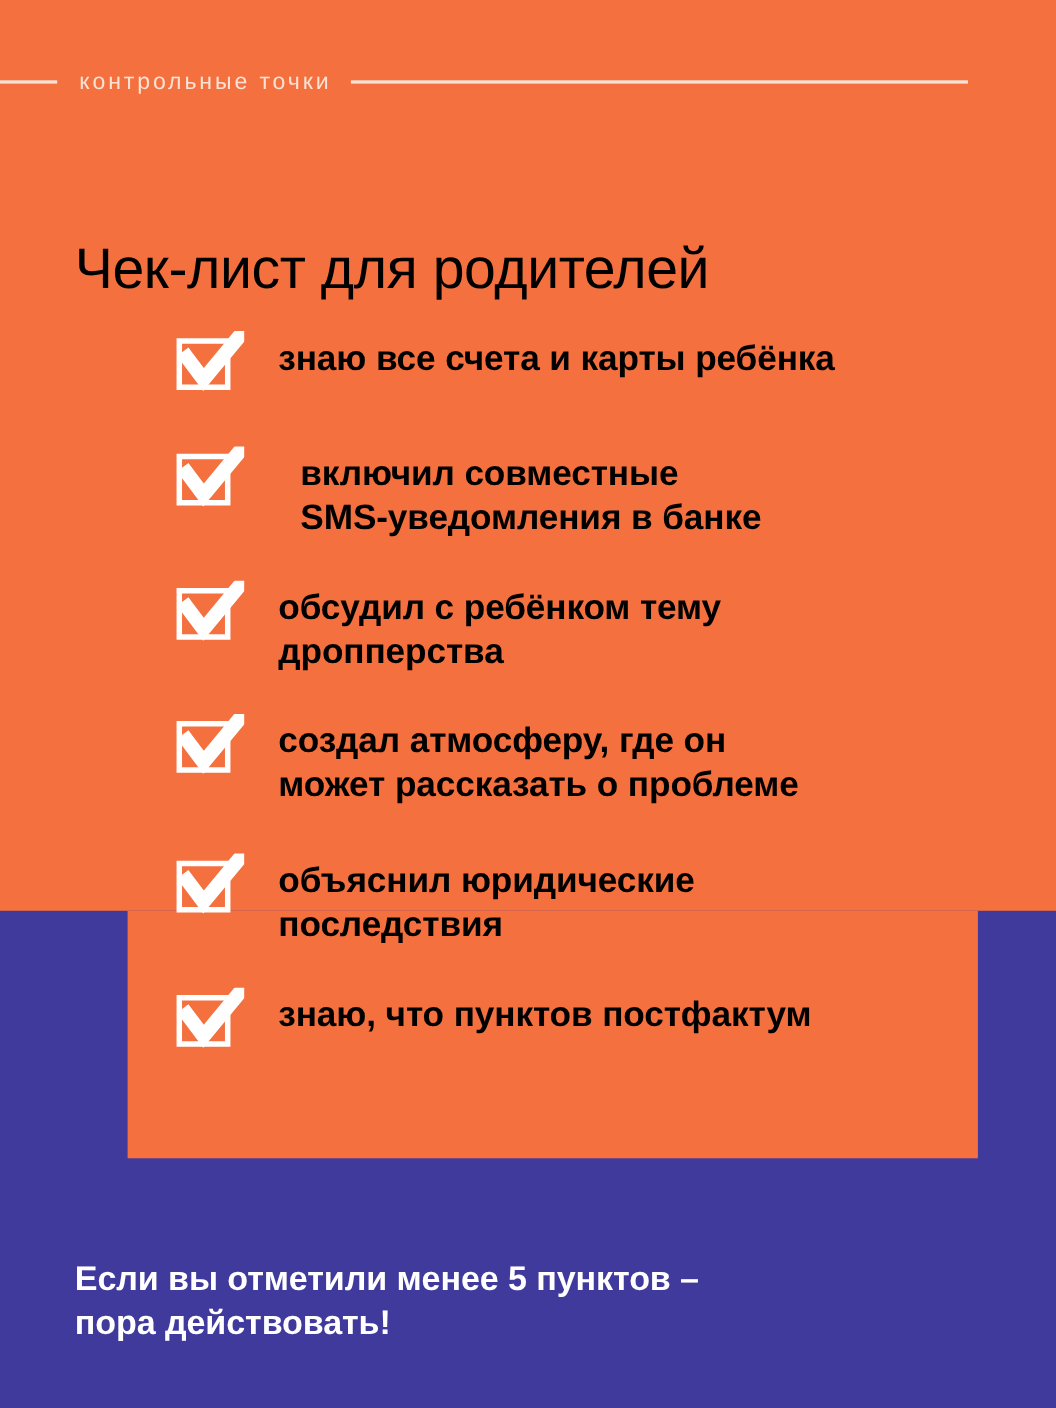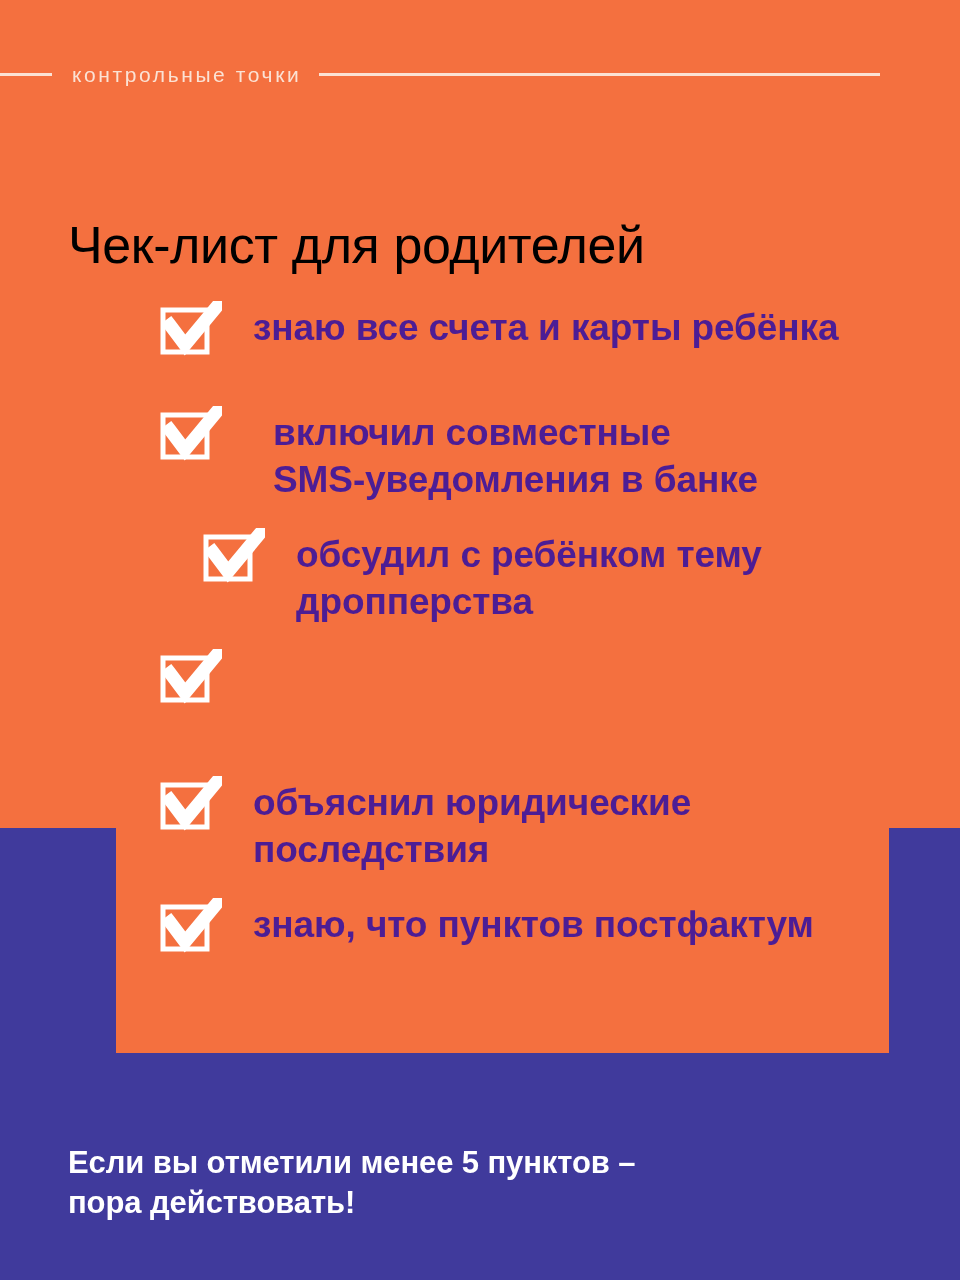--- a/index.html
+++ b/index.html
@@ -97,41 +97,41 @@
     width: 740px;
   }
   .check-item {
     position: absolute;
     left: 0;
     display: flex;
     align-items: flex-start;
   }
   .check-item[data-row="0"] { top: 0px; }
   .check-item[data-row="1"] { top: 105px; gap: 20px; }
-  .check-item[data-row="2"] { top: 227px; margin-left: 43px; }
+  .check-item[data-row="2"] { top: 227px; }
   .check-item[data-row="3"] { top: 348px; }
   .check-item[data-row="4"] { top: 475px; }
   .check-item[data-row="5"] { top: 597px; }
 
   .checkbox-icon {
     position: relative;
     width: 62px;
     height: 60px;
     flex: 0 0 auto;
     margin-top: 1px;
   }
   .checkbox-icon svg {
     display: block;
     width: 62px;
     height: 60px;
   }
 
   .check-label {
-    color: #4c1d95;
-    font-size: 37px;
+    color: #000000;
+    font-size: 32px;
     font-weight: 600;
     line-height: 1.26;
     letter-spacing: -0.1px;
     padding-left: 31px;
     margin-top: 5px;
     white-space: pre-line;
   }
 
   
   .footer-note {
@@ -198,20 +198,22 @@
 дропперства</span>
     </div>
 
     <div class="check-item" data-row="3">
       <span class="checkbox-icon">
         <svg viewBox="0 0 62 60" aria-hidden="true">
           <path d="M3 9 H47 V51 H3 Z" fill="none" stroke="#ffffff" stroke-width="5"></path>
           <path d="M10 24 L25 44 L59 3" fill="none" stroke="#ffffff" stroke-width="13" stroke-linecap="square" stroke-linejoin="miter"></path>
         </svg>
       </span>
+      <span class="check-label">создал атмосферу, где он
+может рассказать о проблеме</span>
     </div>
 
     <div class="check-item" data-row="4">
       <span class="checkbox-icon">
         <svg viewBox="0 0 62 60" aria-hidden="true">
           <path d="M3 9 H47 V51 H3 Z" fill="none" stroke="#ffffff" stroke-width="5"></path>
           <path d="M10 24 L25 44 L59 3" fill="none" stroke="#ffffff" stroke-width="13" stroke-linecap="square" stroke-linejoin="miter"></path>
         </svg>
       </span>
       <span class="check-label">объяснил юридические

